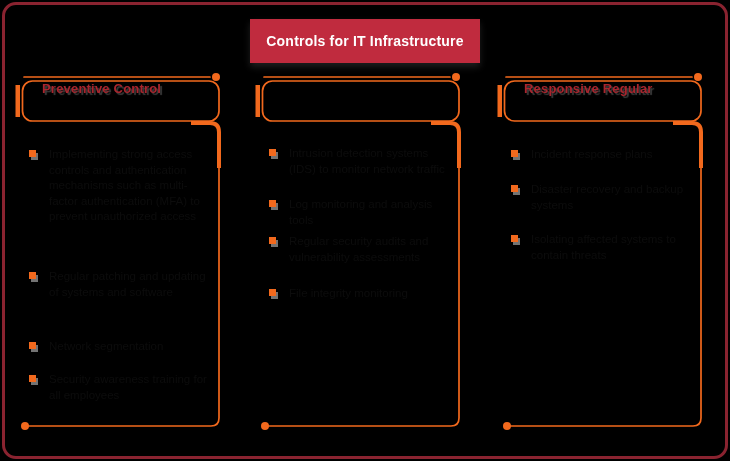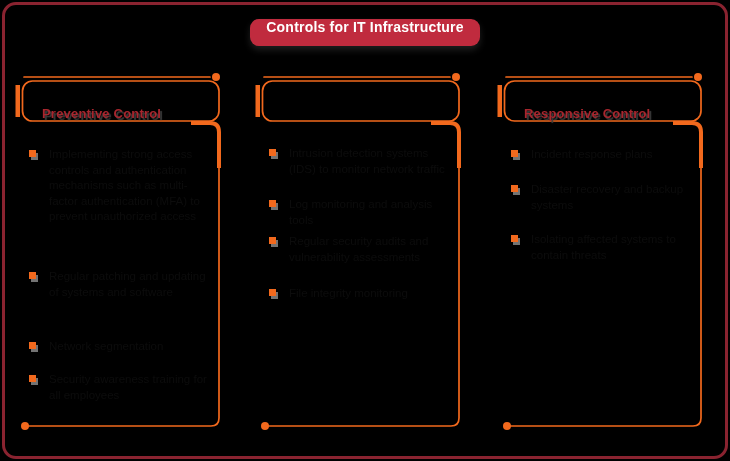--- a/index.html
+++ b/index.html
@@ -15,41 +15,40 @@
   .canvas{
     position:relative;width:730px;height:461px;background:var(--bg);
     overflow:hidden;font-family:"Liberation Sans",sans-serif;
   }
   .outer-frame{
     position:absolute;left:2px;top:2px;right:2px;bottom:2px;
     border:3px solid var(--outer-border);border-radius:14px;
     pointer-events:none;
   }
   .banner{
-    position:absolute;left:250px;top:19px;width:230px;height:27px;
-    background:var(--banner-red);display:flex;align-items:flex-start;justify-content:center;
+    position:absolute;left:250px;top:19px;width:230px;height:44px;
+    background:var(--banner-red);display:flex;align-items:center;justify-content:center;
     box-shadow:0 4px 7px rgba(90,90,90,0.35);
-    border-radius:9px;
   }
   .banner span{
     color:var(--banner-text);font-size:14px;font-weight:bold;letter-spacing:0.2px;
   }
   .column{position:absolute;top:72px;width:212px;height:362px;}
   .col-c1{left:15px;}
   .col-c2{left:255px;}
   .col-c3{left:497px;}
   svg.col-frame{position:absolute;left:0;top:0;overflow:visible;}
   .thin-stroke{stroke:var(--accent-orange);stroke-width:1.7;fill:none;stroke-linecap:round;}
   .thick-stroke{stroke:var(--accent-orange);stroke-width:4;fill:none;stroke-linecap:butt;}
   .dot{fill:var(--accent-orange);}
   .accent-bar{fill:var(--accent-orange);}
   .box-stroke{stroke:var(--accent-orange);stroke-width:1.7;fill:none;}
   .col-header{
     position:absolute;left:8px;top:9px;width:196px;height:40px;
-    display:flex;align-items:flex-end;padding-left:19px;box-sizing:border-box;
+    display:flex;align-items:flex-start;padding-left:19px;box-sizing:border-box;
   }
   .col-header span{
     color:var(--heading-red);font-size:13px;font-weight:bold;
     text-shadow:2px 2px 1px #3d3d3d;letter-spacing:0.2px;
   }
   .bullet-item{position:absolute;left:14px;width:182px;display:flex;}
   .bullet-sq{
     flex:0 0 auto;width:7px;height:7px;margin-top:3px;
     background:var(--accent-orange);
     box-shadow:2px 3px 0 rgba(135,135,135,0.85);
@@ -132,21 +131,21 @@
     <svg class="col-frame" width="212" height="362" viewBox="0 0 212 362">
       <line class="thin-stroke" x1="9" y1="5" x2="195" y2="5"></line>
       <circle class="dot" cx="201" cy="5" r="4"></circle>
       <rect class="accent-bar" x="0.5" y="13" width="4.5" height="32"></rect>
       <rect class="box-stroke" x="7.5" y="9" width="196.5" height="40" rx="10"></rect>
       <path class="thick-stroke" d="M 176 51 L 195 51 Q 204 51 204 60 L 204 96"></path>
       <path class="thin-stroke" d="M 204 94 L 204 346 Q 204 354 196 354 L 12 354"></path>
       <circle class="dot" cx="10" cy="354" r="4"></circle>
     </svg>
     <div class="col-header">
-      <span>Responsive Control</span>
+      <span>Responsive Regular</span>
     </div>
     <div class="bullet-item" style="top:75px">
       <span class="bullet-sq"></span>
       <span class="bullet-text">Incident response plans</span>
     </div>
     <div class="bullet-item" style="top:110px">
       <span class="bullet-sq"></span>
       <span class="bullet-text">Disaster recovery and backup systems</span>
     </div>
     <div class="bullet-item" style="top:160px">

